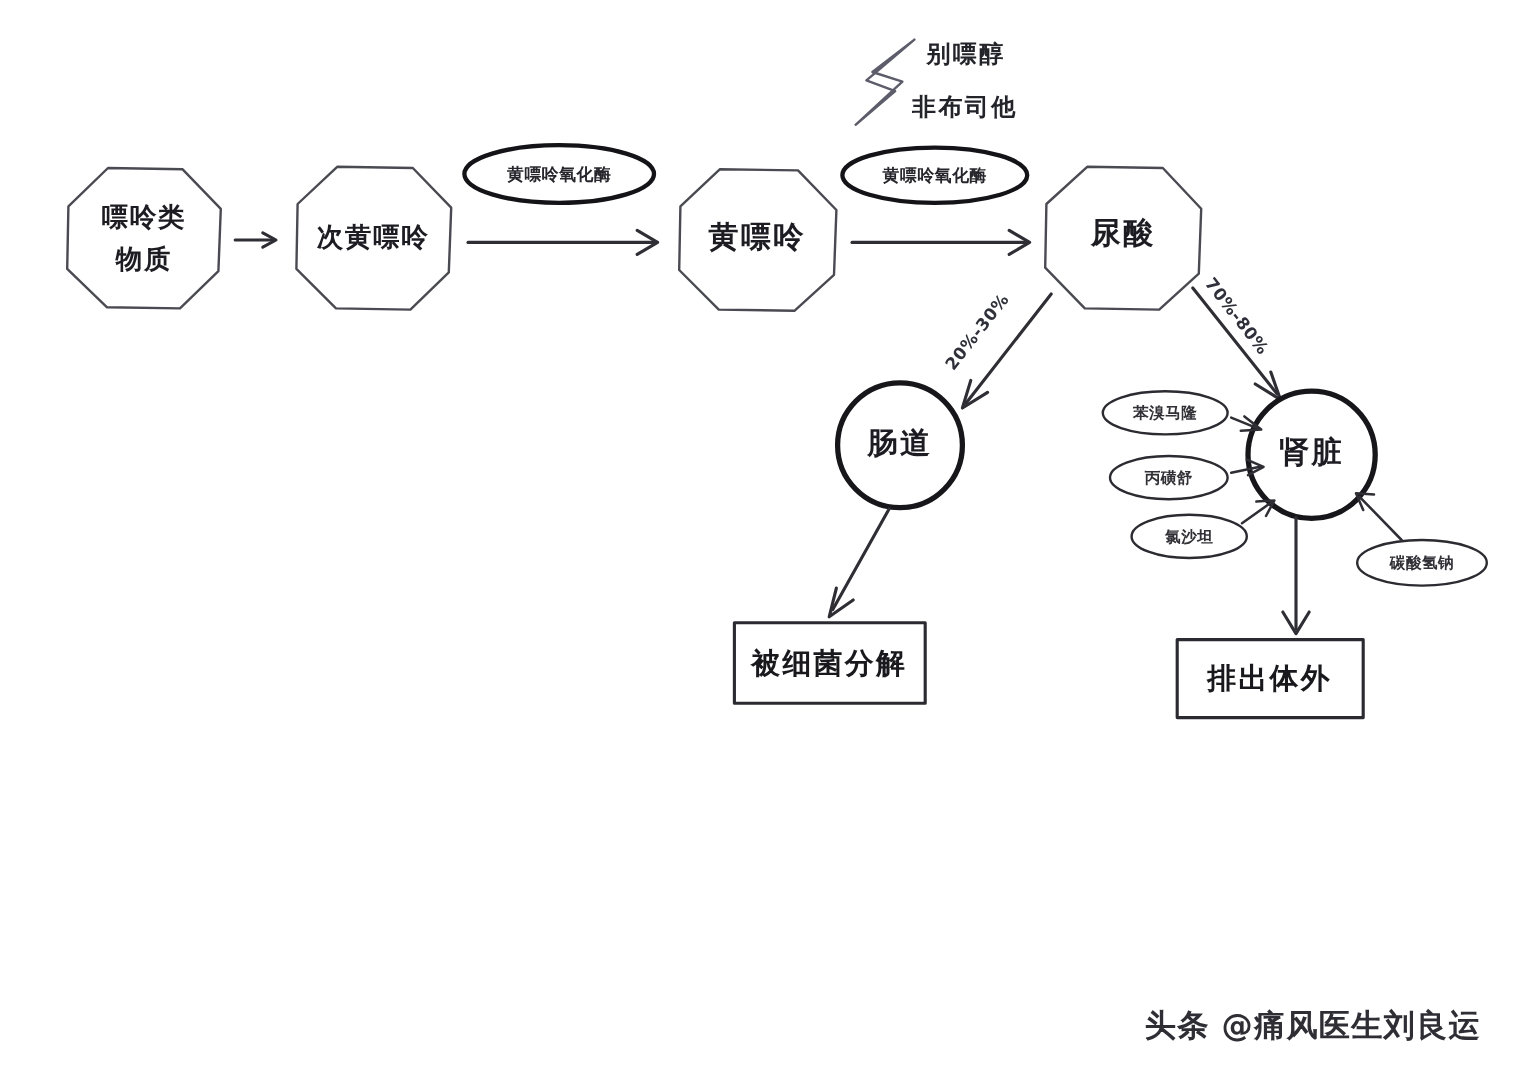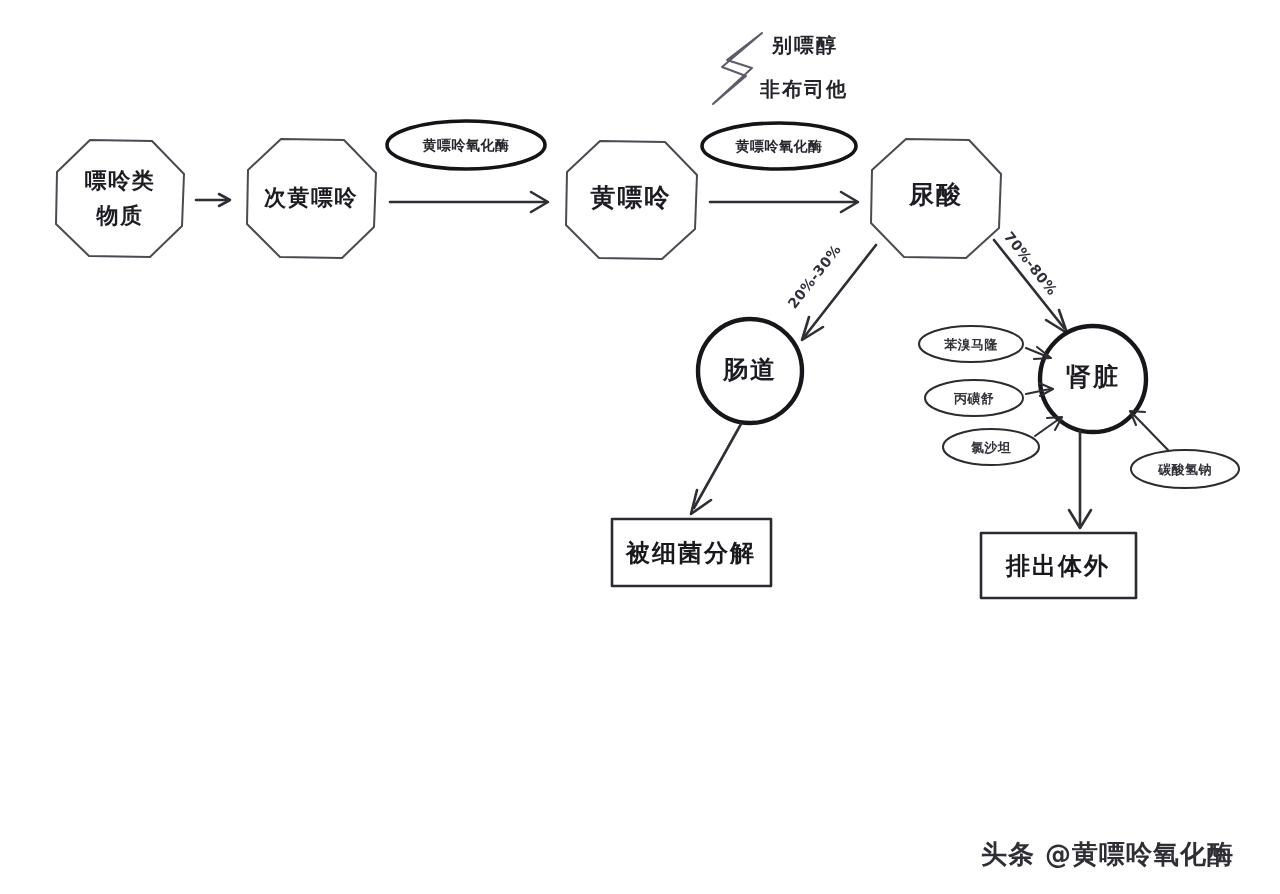--- a/index.html
+++ b/index.html
@@ -265,15 +265,15 @@
       <text class="hand-label boxtext" x="691" y="554">被细菌分解</text>
     </g>
 
     <g>
       <rect class="node-shape box" x="981" y="533" width="155" height="65"></rect>
       <text class="hand-label boxtext" x="1058" y="567">排出体外</text>
     </g>
 
   </svg>
 
-  <div id="watermark">头条 @黄嘌呤氧化酶</div>
+  <div id="watermark">头条 @痛风医生刘良运</div>
 
 </div>
 
 </body></html>

